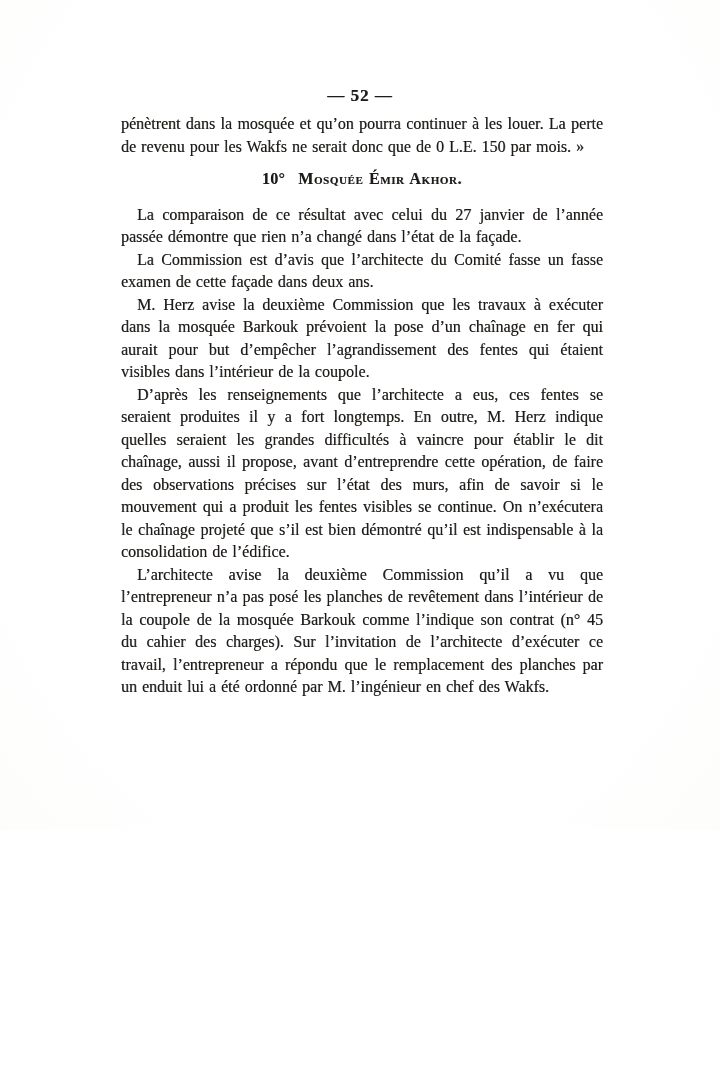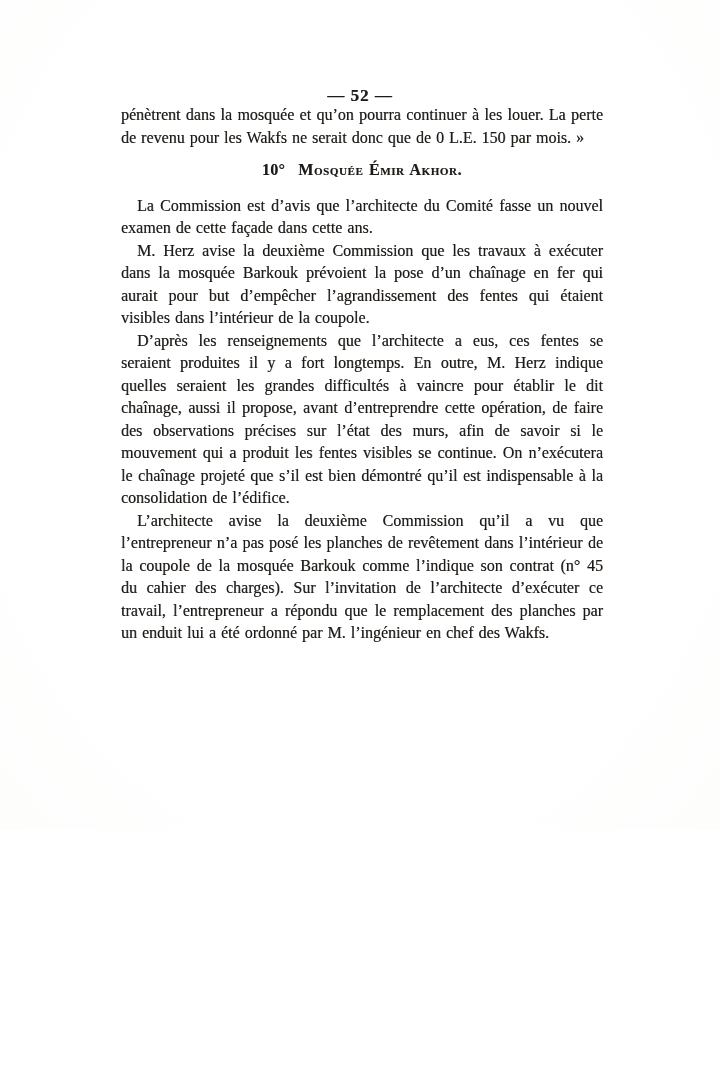--- a/index.html
+++ b/index.html
@@ -26,21 +26,21 @@
     left: 0;
     width: 100%;
     text-align: center;
     font-size: 17px;
     font-weight: bold;
     letter-spacing: 1px;
     text-shadow: 0.4px 0.3px 0 rgba(28, 24, 20, 0.55);
   }
   .content {
     position: absolute;
-    top: 104px;
+    top: 113px;
     left: 121px;
     width: 482px;
     font-size: 16px;
     line-height: 22.5px;
     text-align: justify;
     text-shadow: 0.4px 0.3px 0 rgba(28, 24, 20, 0.5);
     word-spacing: 1px;
   }
   p.para {
     margin: 0;
@@ -87,22 +87,23 @@
 
   <div class="content">
 
     <p class="para no-indent">pénètrent dans la mosquée et qu’on pourra continuer à les louer. La perte de revenu pour les Wakfs ne serait donc que de 0 L.E. 150 par mois. »</p>
 
     <h2 class="heading">
       <span class="heading-num">10°</span><span class="heading-title">Mosquée Émir Akhor.</span>
     </h2>
 
 
+    <p class="para">La comparaison de ce résultat avec celui du 27 janvier de l’année passée démontre que rien n’a changé dans l’état de la façade.</p>
 
-    <p class="para">La Commission est d’avis que l’architecte du Comité fasse un nouvel examen de cette façade dans cette ans.</p>
+    <p class="para">La Commission est d’avis que l’architecte du Comité fasse un fasse examen de cette façade dans deux ans.</p>
 
 
     <p class="para">M. Herz avise la deuxième Commission que les travaux à exécuter dans la mosquée Barkouk prévoient la pose d’un chaînage en fer qui aurait pour but d’empêcher l’agrandissement des fentes qui étaient visibles dans l’intérieur de la coupole.</p>
 
     <p class="para">D’après les renseignements que l’architecte a eus, ces fentes se seraient produites il y a fort longtemps. En outre, M. Herz indique quelles seraient les grandes difficultés à vaincre pour établir le dit chaînage, aussi il propose, avant d’entreprendre cette opération, de faire des observations précises sur l’état des murs, afin de savoir si le mouvement qui a produit les fentes visibles se continue. On n’exécutera le chaînage projeté que s’il est bien démontré qu’il est indispensable à la consolidation de l’édifice.</p>
 
 
     <p class="para">L’architecte avise la deuxième Commission qu’il a vu que l’entrepreneur n’a pas posé les planches de revêtement dans l’intérieur de la coupole de la mosquée Barkouk comme l’indique son contrat (n° 45 du cahier des charges). Sur l’invitation de l’architecte d’exécuter ce travail, l’entrepreneur a répondu que le remplacement des planches par un enduit lui a été ordonné par M. l’ingénieur en chef des Wakfs.</p>
 
 

